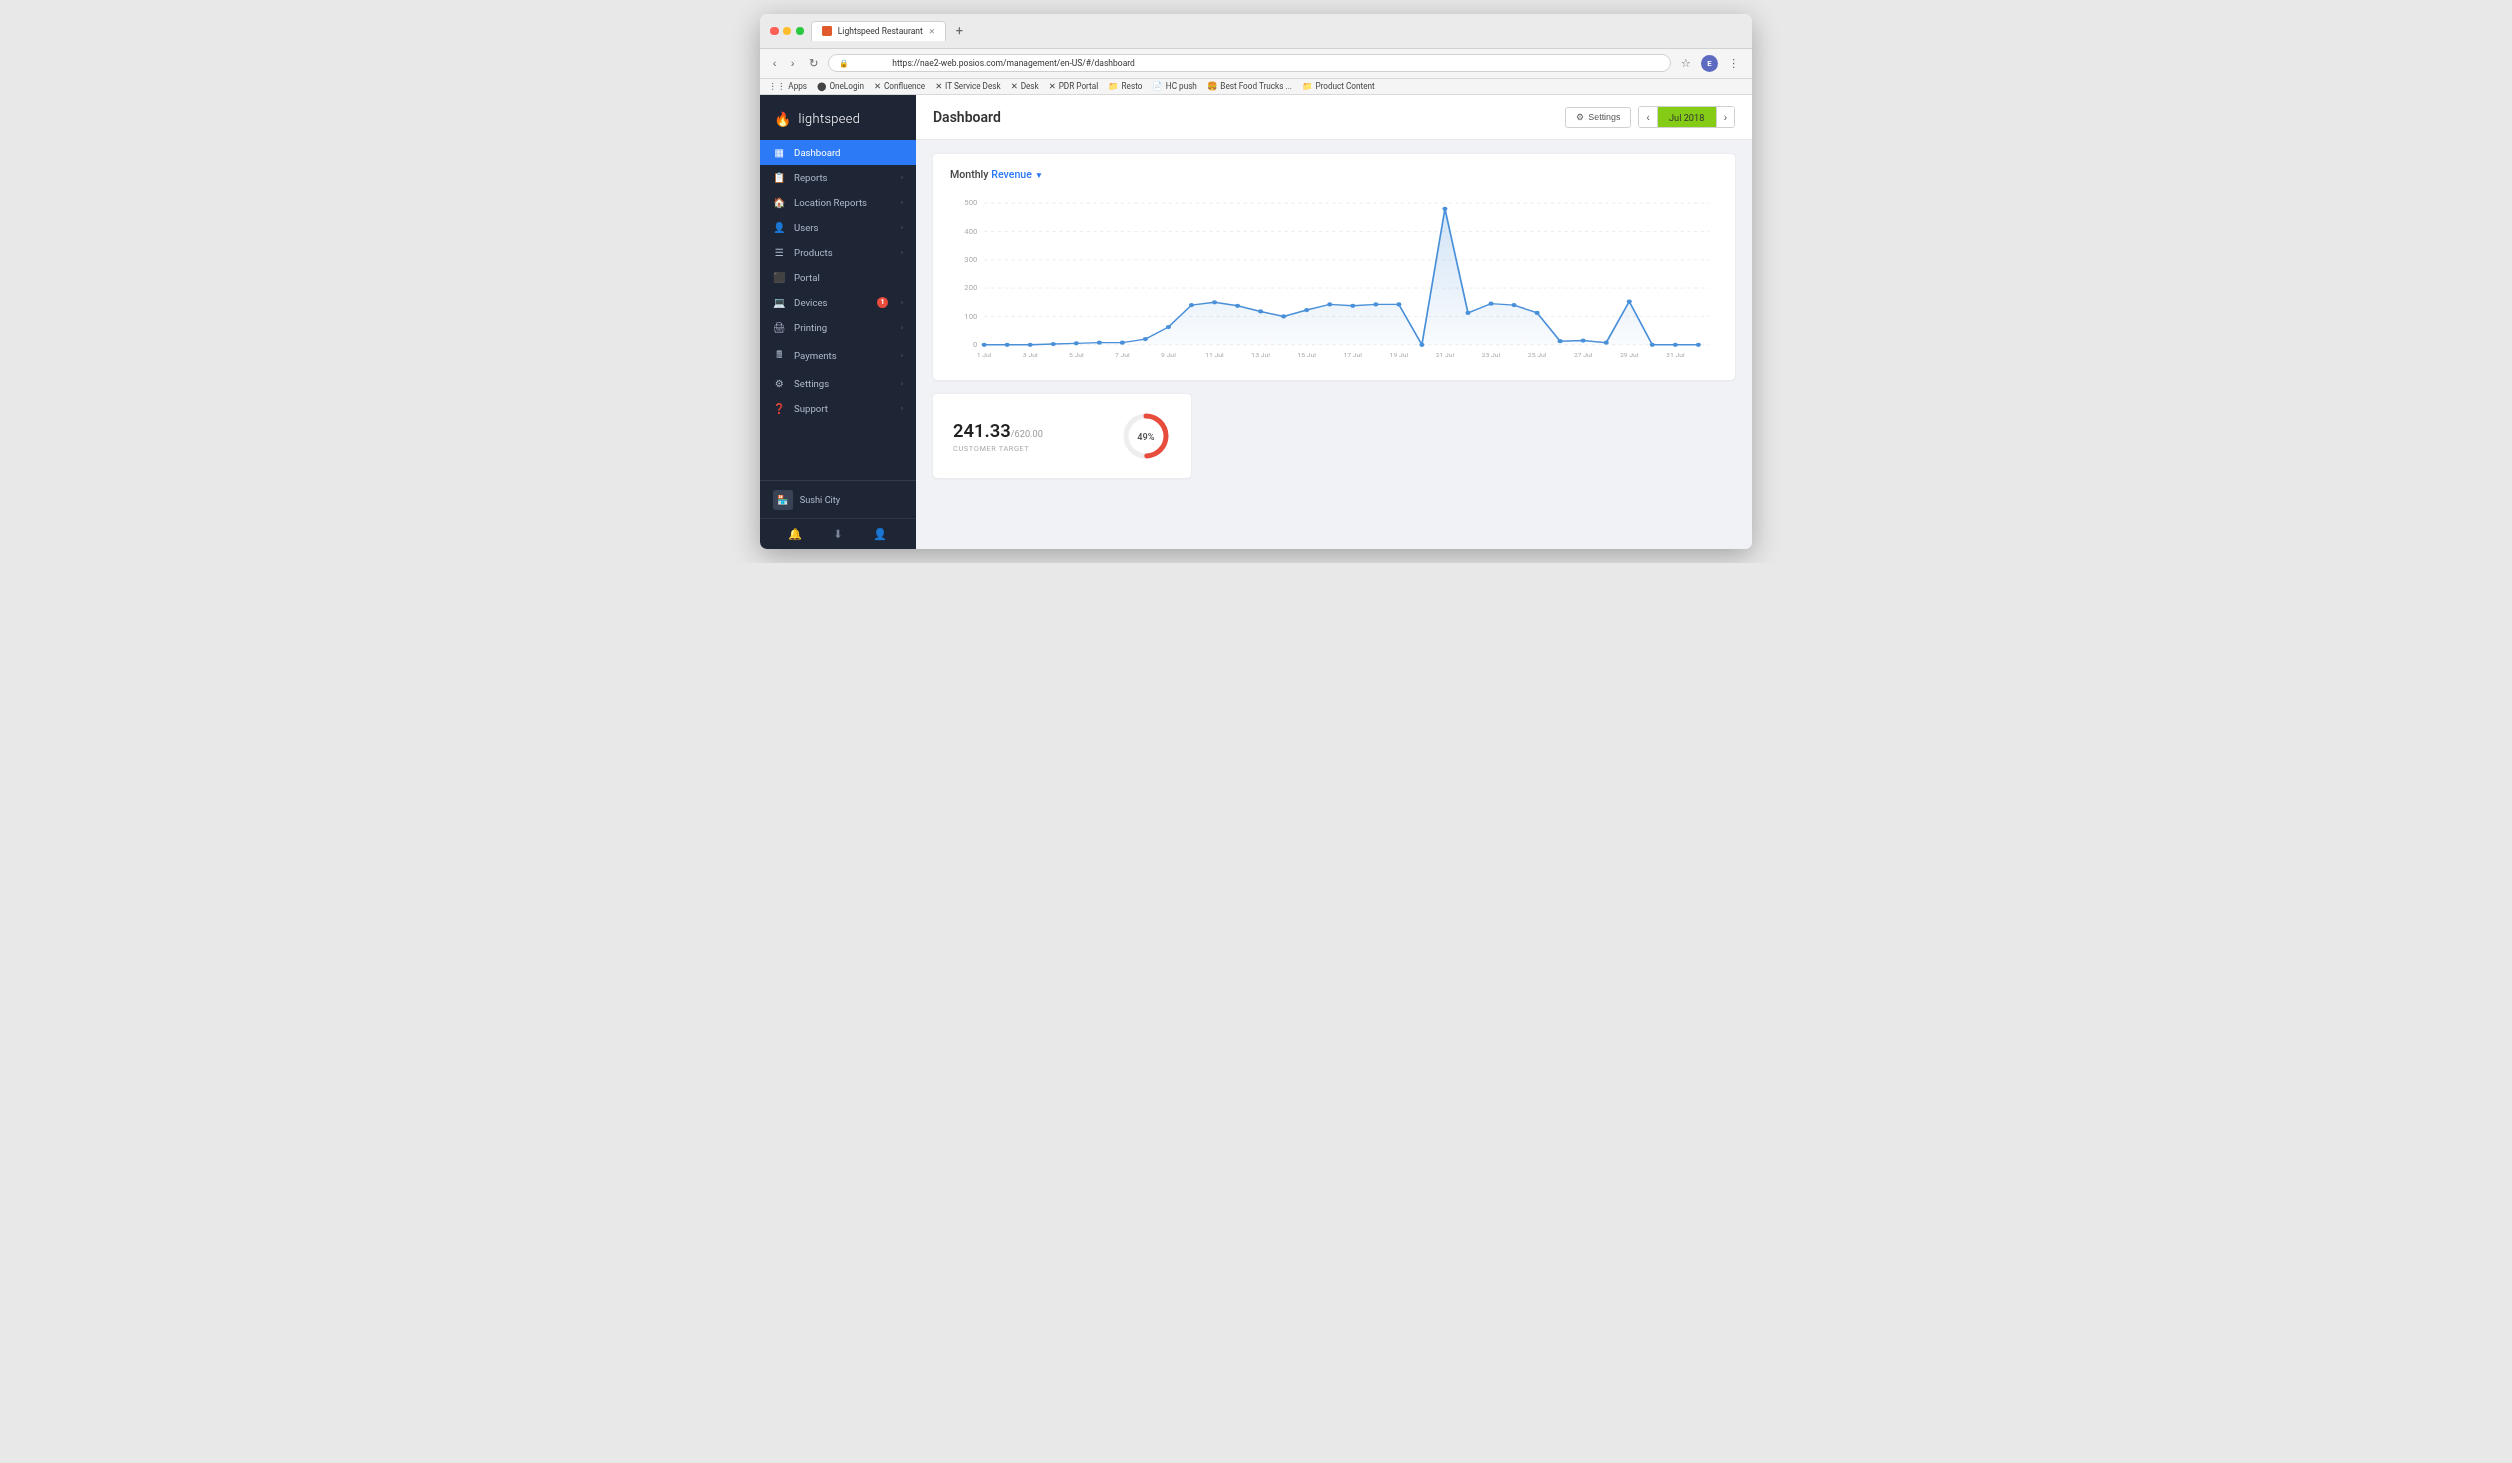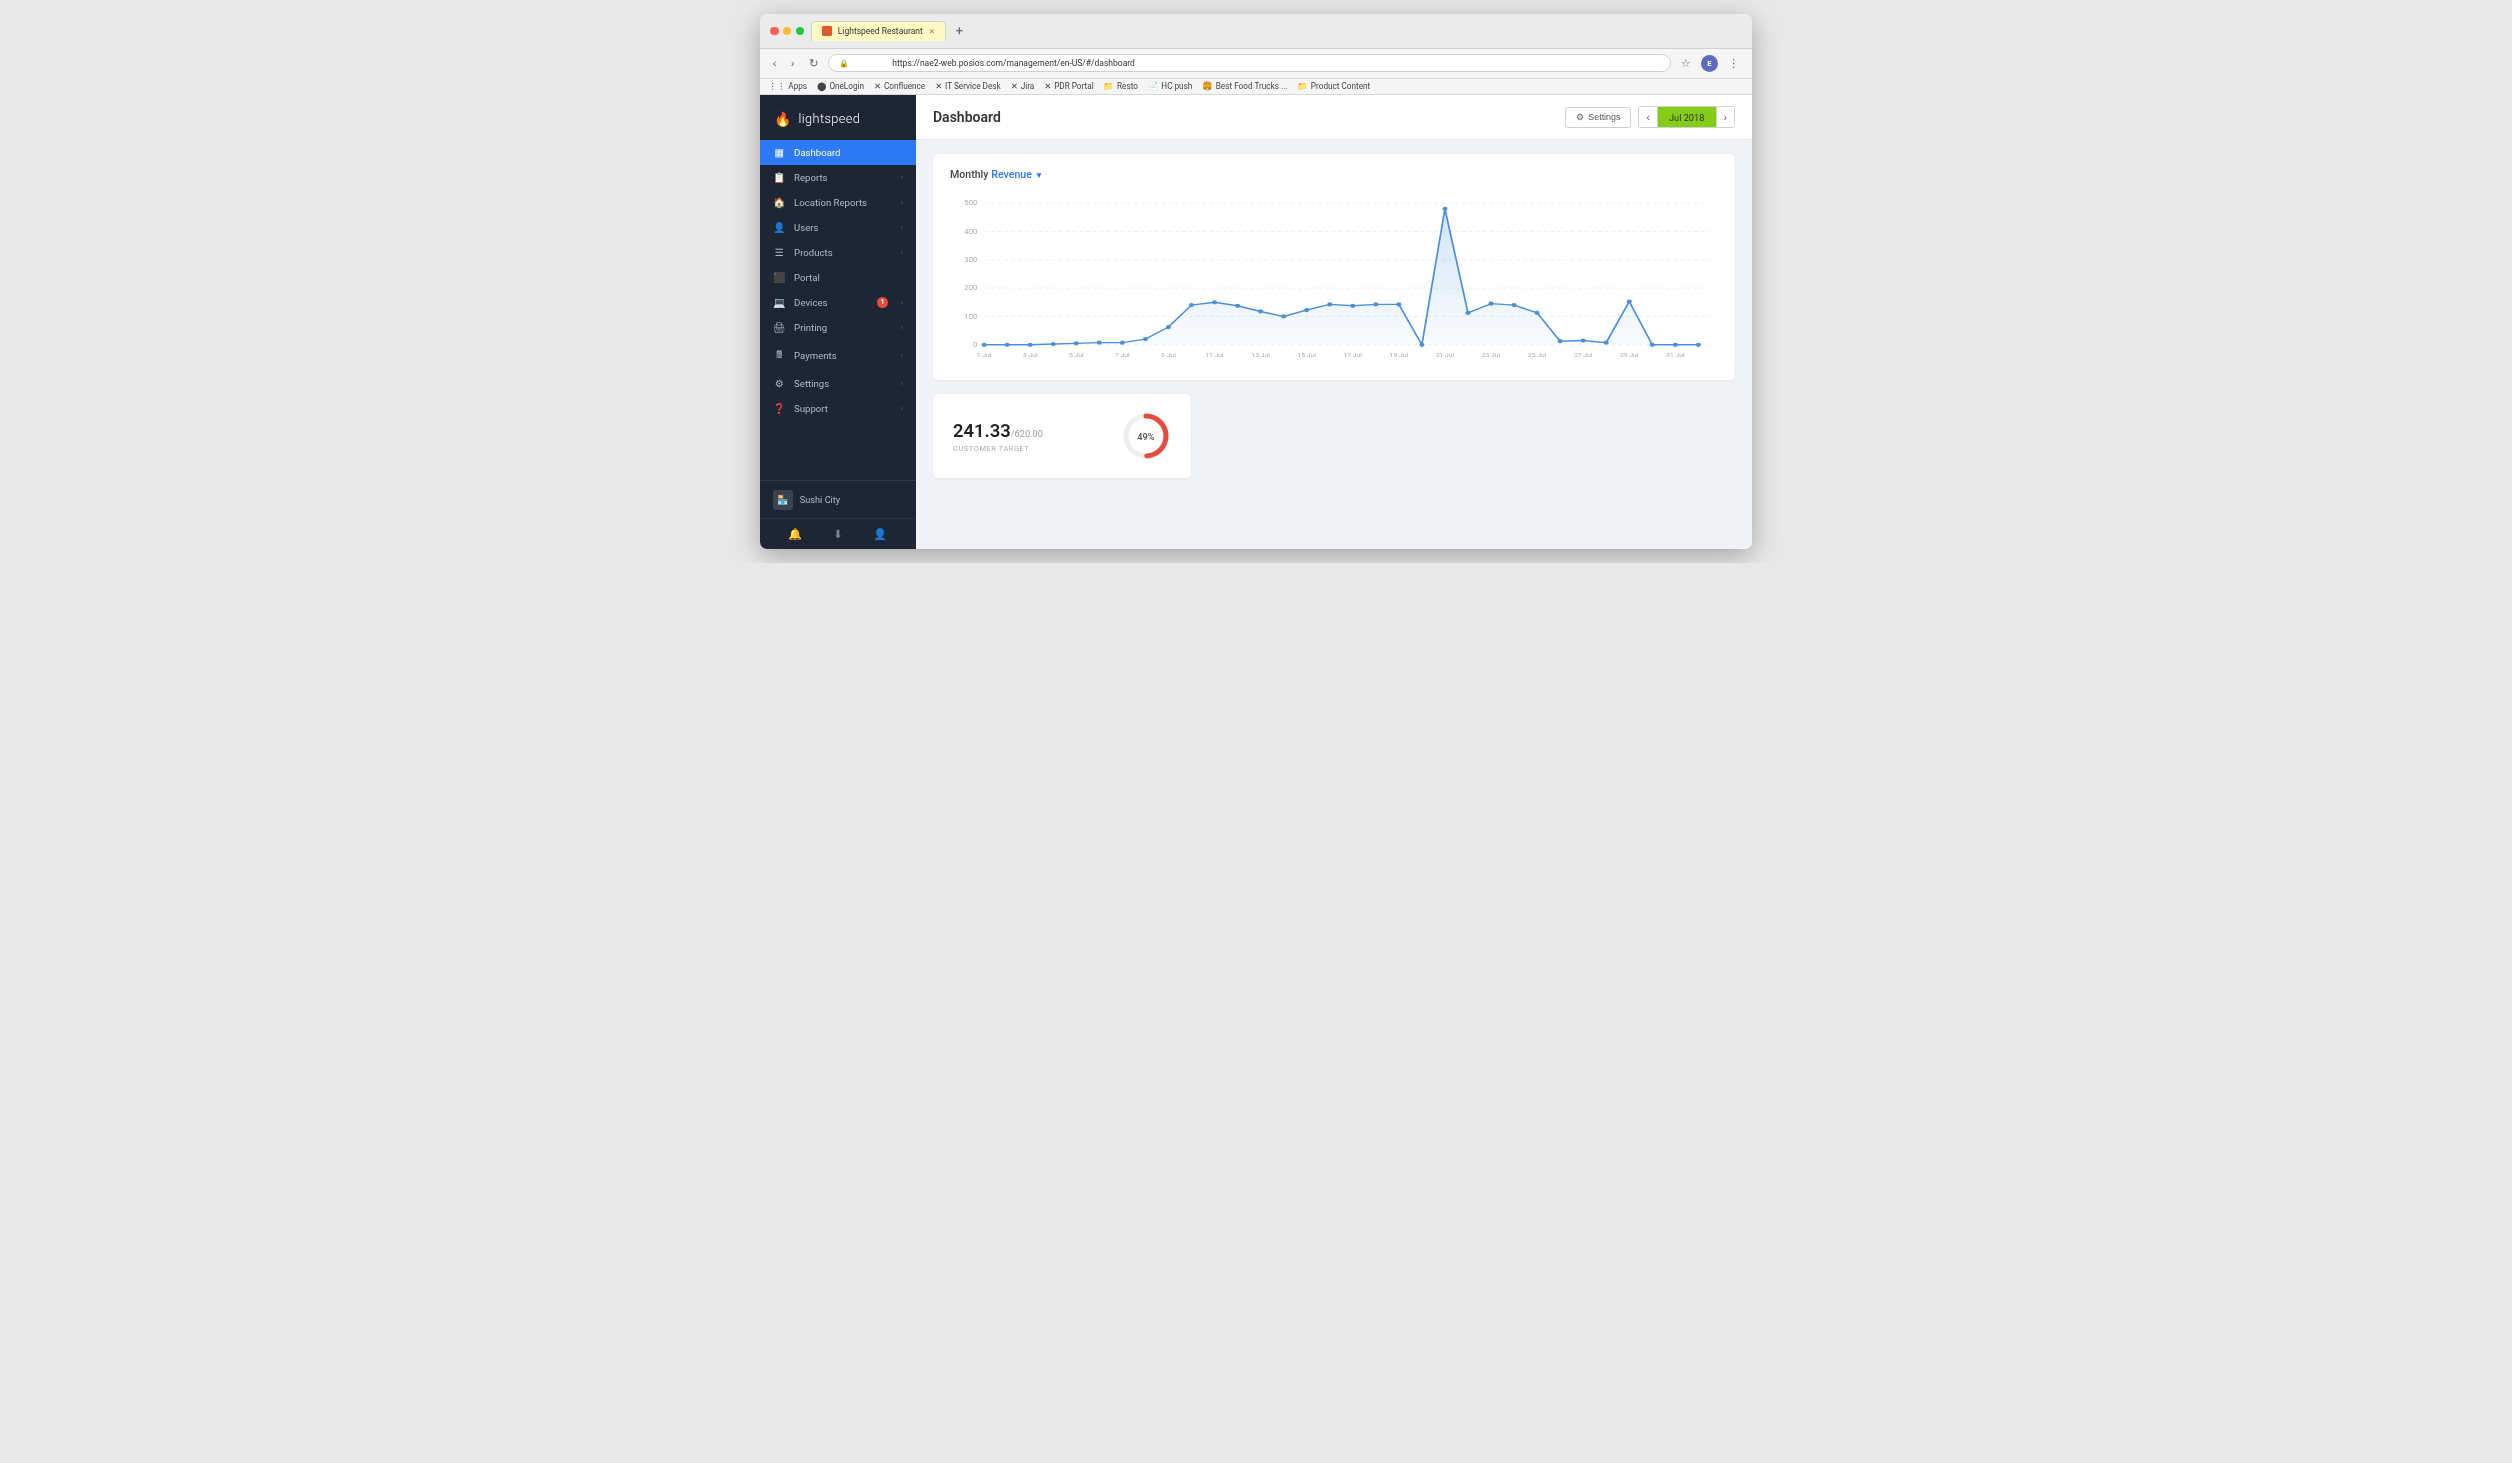--- a/index.html
+++ b/index.html
@@ -31,21 +31,21 @@
       width: 8.5px; height: 8.5px;
       border-radius: 50%;
       display: inline-block;
     }
     .btn-close { background: #ff5f57; }
     .btn-min { background: #ffbd2e; }
     .btn-max { background: #28c940; }
     .browser-tab {
       display: flex;
       align-items: center;
-      background: #fef9c3;
+      background: #ffffff;
       border-radius: 4.3px 4.3px 0 0;
       padding: 4.3px 10px;
       gap: 5.7px;
       font-size: 8.5px;
       color: #333;
       border: 0.7px solid #d0d0d0;
       border-bottom: none;
     }
     .tab-favicon {
       width: 10px; height: 10px;
@@ -423,21 +423,21 @@
     <span class="bookmark-item">
       <span class="bm-icon">✕</span>
       <span>Confluence</span>
     </span>
     <span class="bookmark-item">
       <span class="bm-icon">✕</span>
       <span>IT Service Desk</span>
     </span>
     <span class="bookmark-item">
       <span class="bm-icon">✕</span>
-      <span>Jira</span>
+      <span>Desk</span>
     </span>
     <span class="bookmark-item">
       <span class="bm-icon">✕</span>
       <span>PDR Portal</span>
     </span>
     <span class="bookmark-item">
       <span class="bm-icon">📁</span>
       <span>Resto</span>
     </span>
     <span class="bookmark-item">

